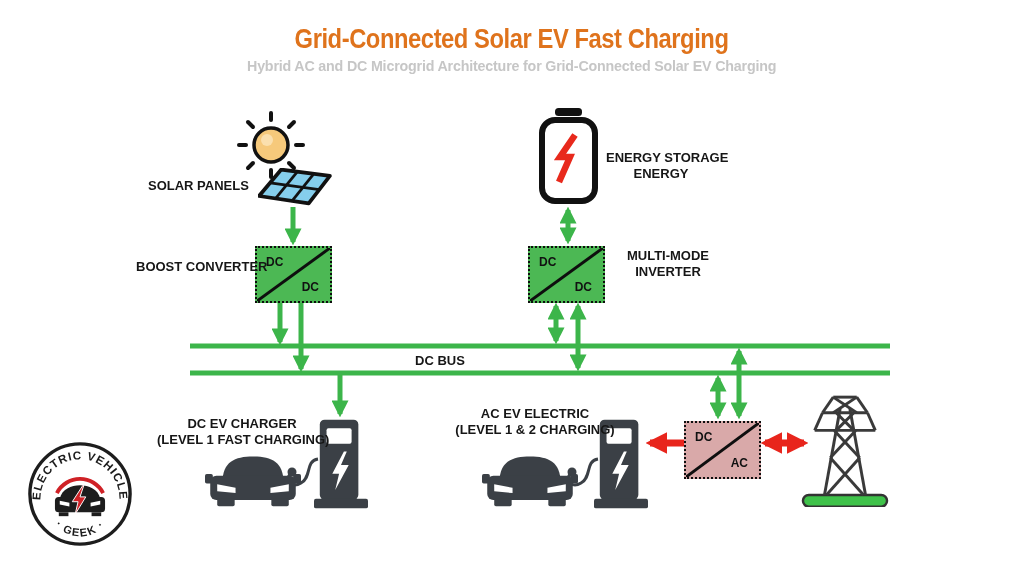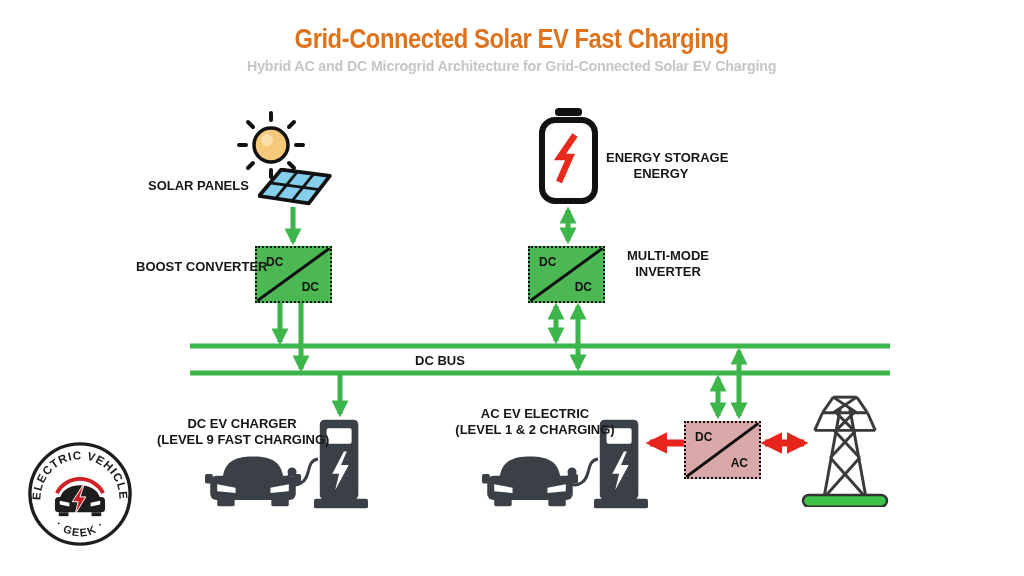--- a/index.html
+++ b/index.html
@@ -214,20 +214,20 @@
   </div>
   <div class="lbl" style="left:613px;top:248px;width:110px;">
     <div>MULTI-MODE</div>
     <div>INVERTER</div>
   </div>
   <div class="lbl" style="left:395px;top:353px;width:90px;">
     <div>DC BUS</div>
   </div>
   <div class="lbl" style="left:157px;top:406px;width:170px;margin-top:10px;">
     <div>DC EV CHARGER</div>
-    <div>(LEVEL 9 FAST CHARGING)</div>
+    <div>(LEVEL 1 FAST CHARGING)</div>
   </div>
   <div class="lbl" style="left:450px;top:406px;width:170px;">
     <div>AC EV ELECTRIC</div>
     <div>(LEVEL 1 &amp; 2 CHARGING)</div>
   </div>
 
 </div>
 
 </body></html>

